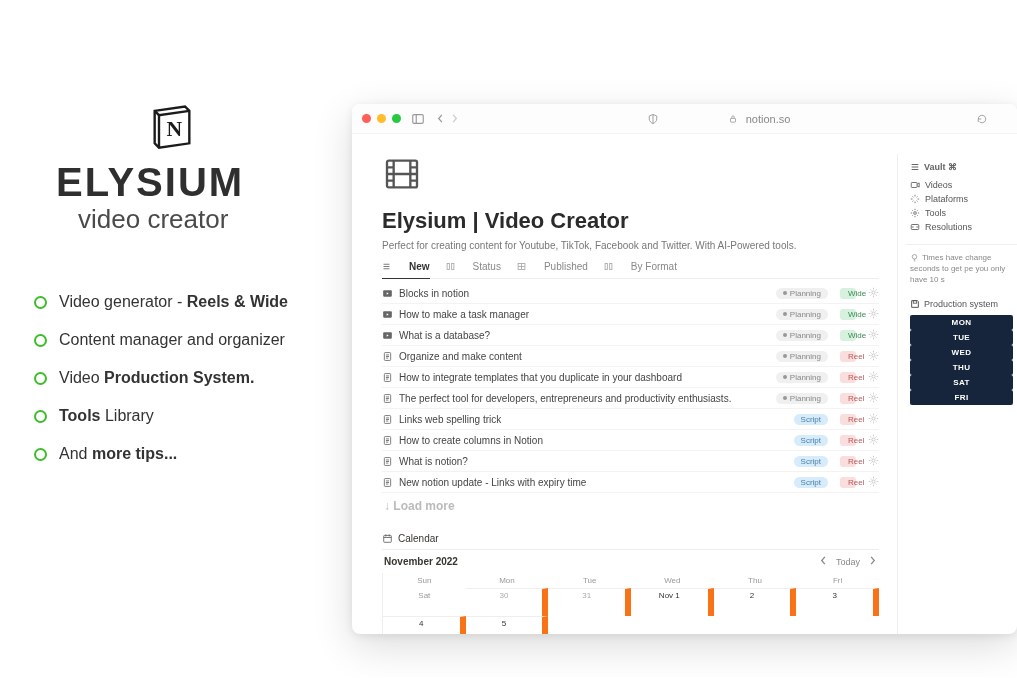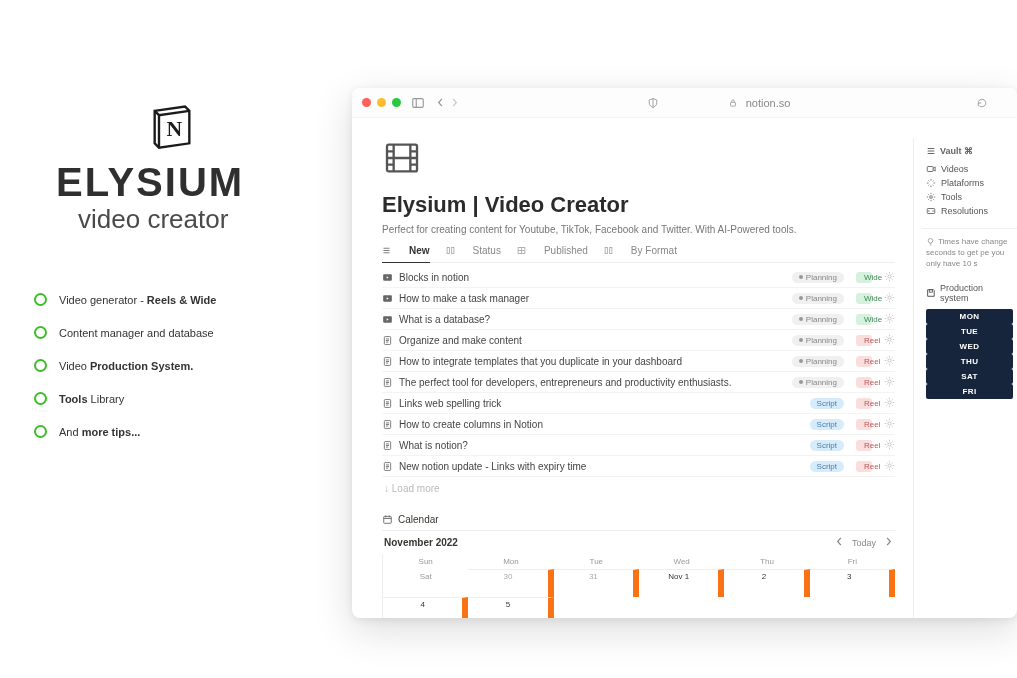--- a/index.html
+++ b/index.html
@@ -42,37 +42,37 @@
     margin-left: 44px;
     margin-top: 2px;
   }
   .features {
     margin-top: 58px;
   }
   .feature {
     display: flex;
     align-items: center;
     margin-bottom: 20px;
-    font-size: 11px;
+    font-size: 16px;
     color: #333;
   }
   .feature .ring {
     width: 13px; height: 13px;
     border: 2.5px solid #3DBE29;
     border-radius: 50%;
     margin-right: 12px;
     flex-shrink: 0;
   }
   .feature b { font-weight: 700; }
 
   
   .browser {
     position: absolute;
     left: 352px;
-    top: 88px;
+    top: 104px;
     width: 665px;
     height: 530px;
     border-radius: 8px;
     box-shadow: 0 12px 40px rgba(0,0,0,0.14), 0 2px 8px rgba(0,0,0,0.08);
     background: #fff;
     overflow: hidden;
   }
   .toolbar {
     height: 30px;
     display: flex;
@@ -91,21 +91,21 @@
   .addr-wrap { flex:1; display:flex; justify-content:center; align-items:center; gap:6px;}
   .addr { color:#888; font-size:11px; }
 
   .page-body {
     padding: 20px 0 0 30px;
     display: flex;
     height: calc(100% - 30px);
   }
   .main-col { flex:1; min-width:0; padding-right:18px; }
   .side-col {
-    width: 104px;
+    width: 120px;
     border-left: 1px solid #eee;
     padding: 0 0 0 8px;
     font-size: 9px;
     color: #555;
     position: relative;
   }
 
   .film-icon {
     width: 40px; height: 40px; color:#555;
     margin-bottom: 14px;
@@ -143,21 +143,21 @@
   .pill.script::before { display:none;}
   .pill.planning { background:#f0f0f0; color:#888;}
   .pill.script { background:#d7ecfb; color:#4a7ea8;}
   .fmpill {
     font-size:8px; padding:1px 8px; border-radius:3px; margin-left:6px;
     width:15px; text-align:center;
   }
   .fmpill.wide { background:#d7f1df; color:#3b8a53;}
   .fmpill.reel { background:#fadddd; color:#b55a5a;}
   .endic { width:11px; height:11px; color:#bbb; margin-left:6px;}
-  .loadmore { font-size:10px; color:#bbb; padding:6px 2px;}
+  .loadmore { font-size:12px; color:#bbb; padding:6px 2px;font-weight:bold;}
 
   .cal-block { margin-top:14px;}
   .cal-header {
     display:flex; align-items:center; gap:5px;
     font-size:10px; font-weight:500; padding-bottom:5px;
     border-bottom:1px solid #eee;
   }
   .cal-month-row {
     display:flex; align-items:center; justify-content:space-between;
     font-size:10px; font-weight:600; padding:6px 2px;
@@ -204,21 +204,21 @@
     <div class="brand-title">ELYSIUM</div>
     <div class="brand-sub">video creator</div>
   </div>
   <div class="features" id="features">
       <div class="feature">
         <span class="ring"></span>
         <span>Video generator - <b>Reels &amp; Wide</b></span>
       </div>
       <div class="feature">
         <span class="ring"></span>
-        <span>Content manager and database</span>
+        <span>Content manager and organizer</span>
       </div>
       <div class="feature">
         <span class="ring"></span>
         <span>Video <b>Production System.</b></span>
       </div>
       <div class="feature">
         <span class="ring"></span>
         <span><b>Tools</b> Library</span>
       </div>
       <div class="feature">

